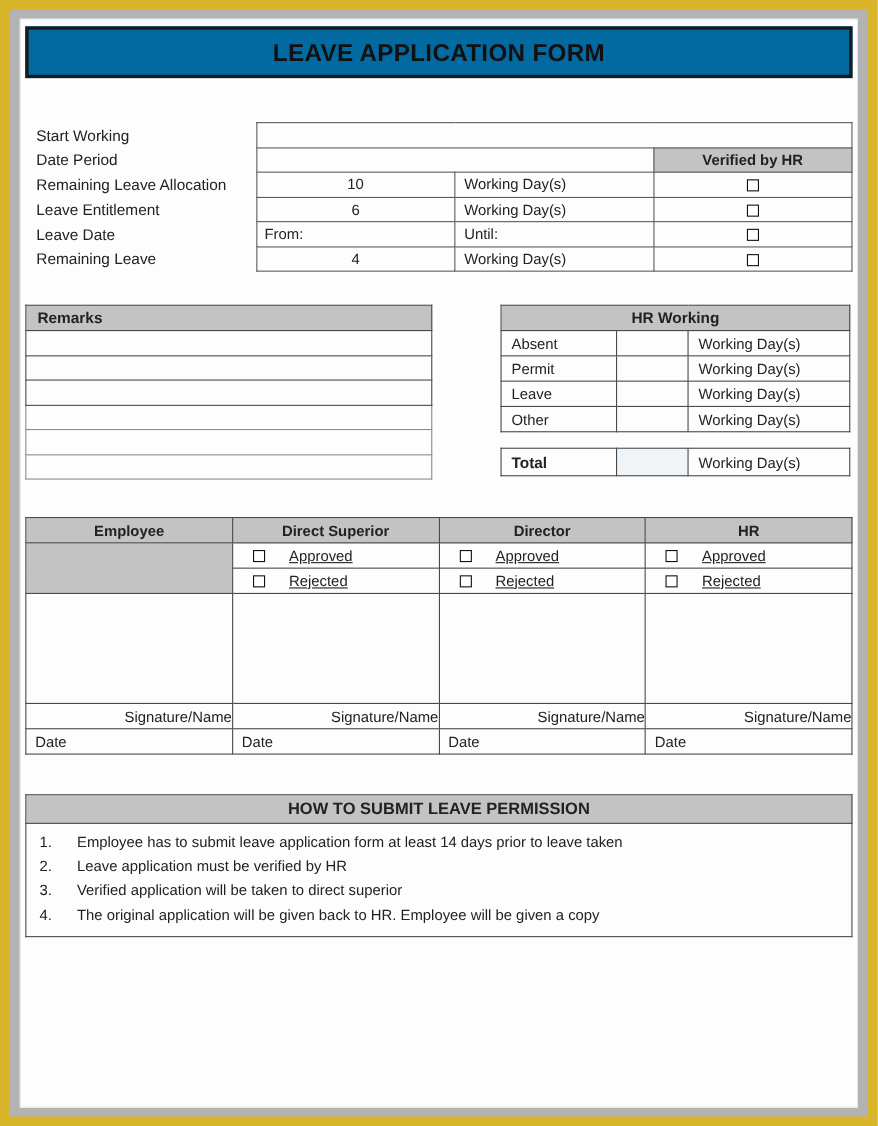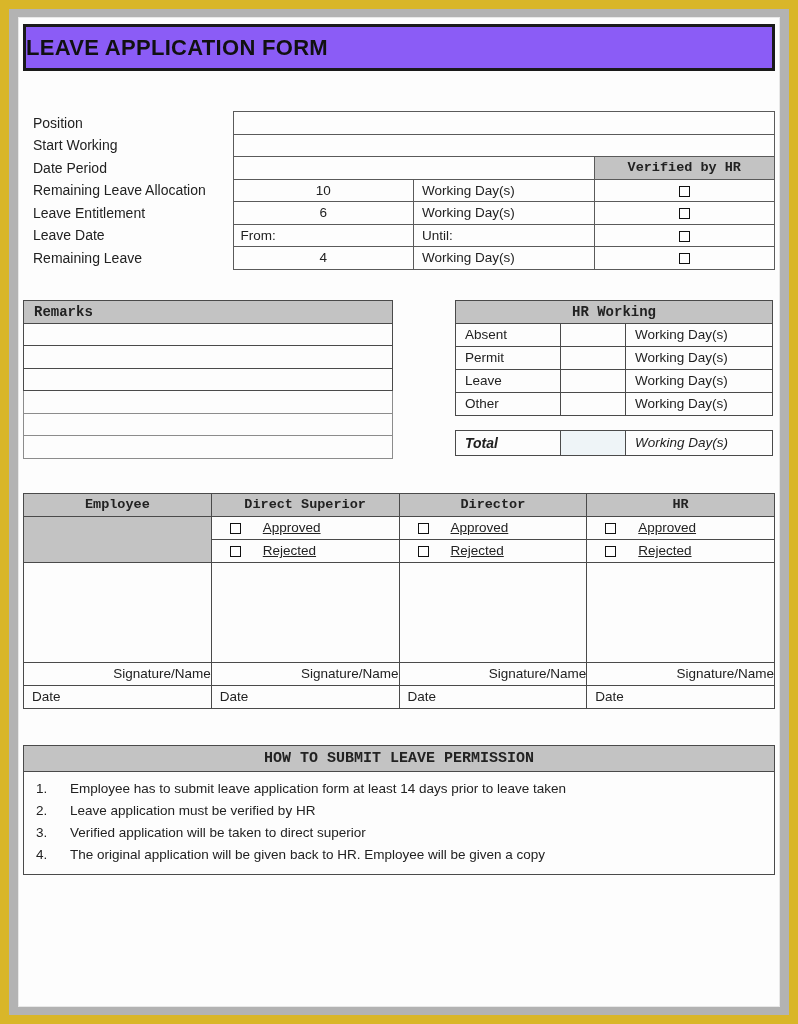--- a/index.html
+++ b/index.html
@@ -22,31 +22,31 @@
     border:1px solid #e8e8e8;
     overflow:hidden;
   }
   .inner { position:relative; padding:0 4px; }
 
   
   .title-box {
     margin:6px 0 0 0;
     border:3px solid #1a1a1a;
     height:47px;
-    display:flex; align-items:center; justify-content:flex-start;
-    background:#8b5cf6;
+    display:flex; align-items:center; justify-content:center;
+    background:#0369a1;
   }
   .title-box .t {
     font-size:22px; font-weight:bold; letter-spacing:.3px; color:#111;
   }
 
   
   table { border-collapse:collapse; width:100%; }
   td, th { font-size:13.5px; color:#222; font-weight:normal; padding:0; }
-  .hdr { background:#c3c3c3; font-weight:bold; text-align:center;font-family:Liberation Mono, monospace; }
+  .hdr { background:#c3c3c3; font-weight:bold; text-align:center; }
   .bd  { border:1px solid #4a4a4a; }
   .bdl { border:1px solid #8c8c8c; }
 
   
   .info-wrap { margin-top:40px; position:relative; }
   .info { table-layout:fixed; }
   .info td { height:22.5px; }
   .info .lbl { width:210px; border:none; padding-left:10px; text-align:left; font-size:14px;}
   .info .val { width:210px; border:1px solid #5a5a5a; text-align:center; }
   .info .val.lft { text-align:left; padding-left:7px; }
@@ -64,21 +64,21 @@
   .remarks { width:370px; }
   .remarks .hcell { height:23px; text-align:left; padding-left:10px; font-size:14px; }
   .remarks td { height:22.5px; }
   .spacerCol { width:62px; }
   .hrrec { width:318px; }
   .hrrec td { height:23px; }
   .hrrec .c1 { width:105px; text-align:left; padding-left:9px; }
   .hrrec .c2 { width:65px; }
   .hrrec .c3 { text-align:left; padding-left:9px; }
   .hrrec .hcell { height:23px; font-size:14px; }
-  .total { margin-top:14px;font-style:italic; }
+  .total { margin-top:14px; }
   .total td { height:25px; }
   .total .c1 { width:105px; text-align:left; padding-left:9px; font-weight:bold; font-size:14px;}
   .total .c2 { width:65px; background:#eef4f7; }
   .total .c3 { text-align:left; padding-left:9px; }
 
   
   .approval { margin-top:34px; table-layout:fixed; }
   .approval td { height:23px; }
   .approval .colh { width:25%; }
   .approval .gray-block { background:#c3c3c3; }
@@ -104,24 +104,20 @@
 <div class="page">
  <div class="inner">
 
   <div class="title-box">
     <div class="t">LEAVE APPLICATION FORM</div>
   </div>
 
   <div class="info-wrap">
     <table class="info">
       <tbody>
-      <tr>
-        <td class="lbl">Position</td>
-        <td class="wide" colspan="3"></td>
-      </tr>
       <tr>
         <td class="lbl">Start Working</td>
         <td class="wide" colspan="3"></td>
       </tr>
       <tr>
         <td class="lbl">Date Period</td>
         <td class="wide" colspan="2"></td>
         <td class="vh hdr">Verified by HR</td>
       </tr>
       <tr>

